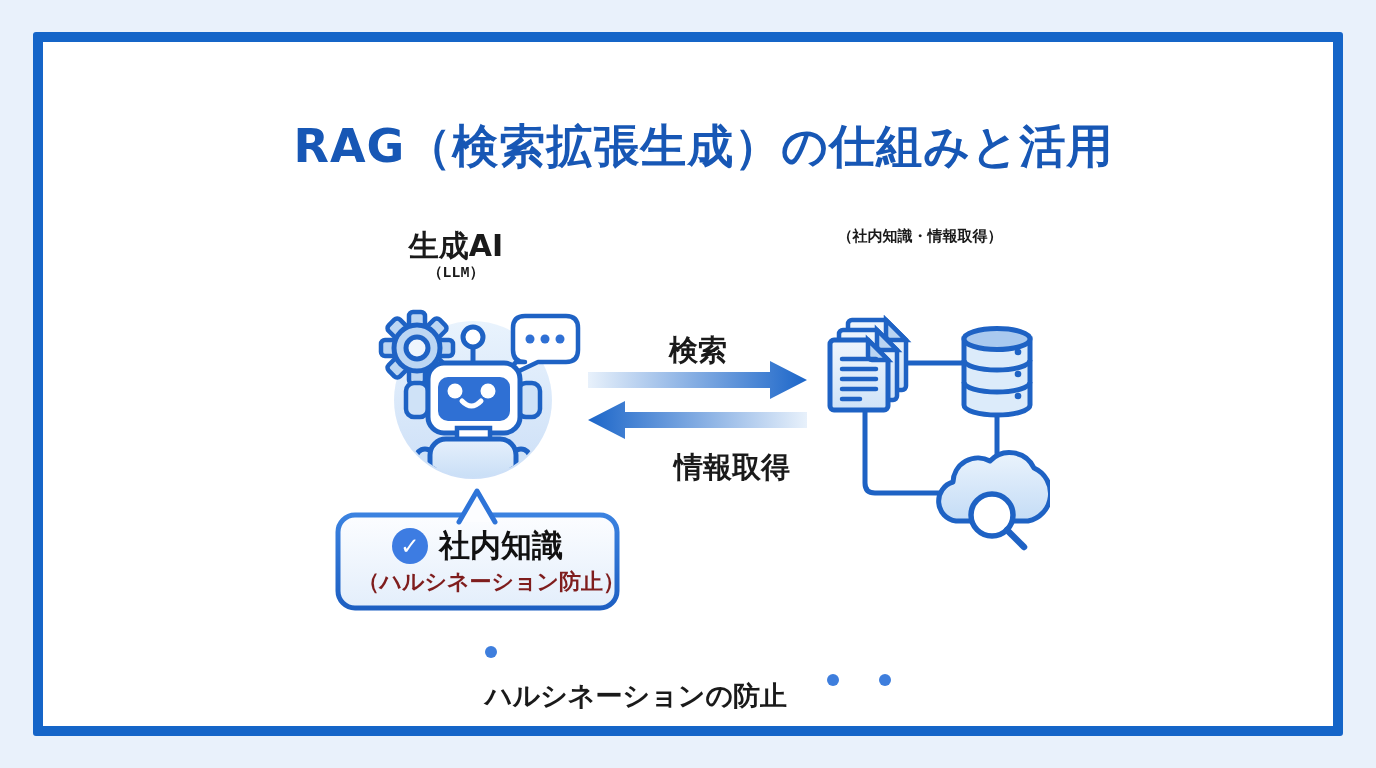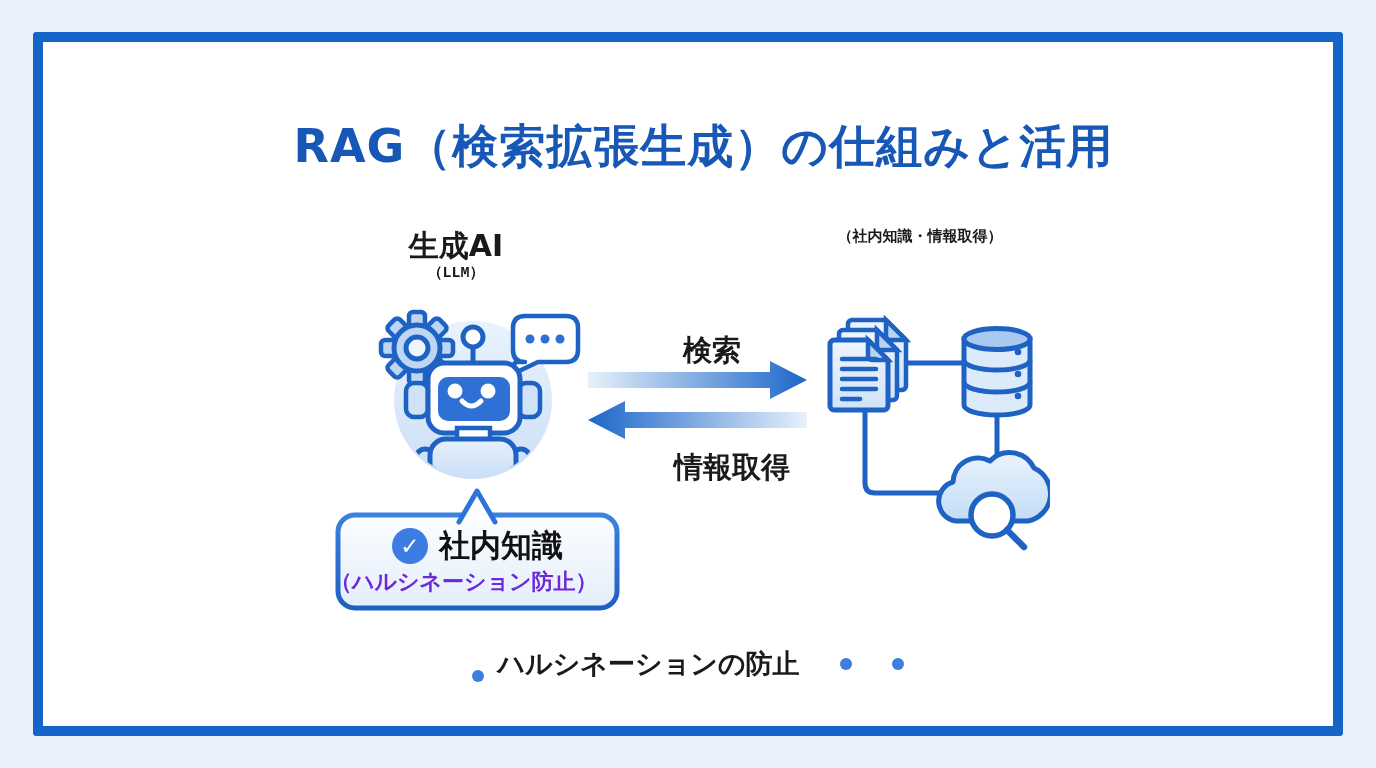--- a/index.html
+++ b/index.html
@@ -18,41 +18,41 @@
     font-size:46px;font-weight:800;color:#1757b5;letter-spacing:1px;padding-left:31px;
   }
   .node-label{font-weight:800;color:#1a1a1a;text-align:center;}
   .node-label .main{font-size:30px;line-height:1.2;}
   .node-label .sub{font-size:15px;line-height:1.3;font-family:Liberation Mono, monospace;}
   .left-node{left:306px;top:228px;width:300px;text-align:center;}
   .right-node{left:752px;top:228px;width:336px;}
   .arrow-label{
     text-align:center;font-size:29px;font-weight:800;color:#1a1a1a;
   }
-  .search-label{left:612px;top:331px;width:200px;}
+  .search-label{left:598px;top:331px;width:200px;}
   .retrieve-label{left:590px;top:448px;width:200px;text-align:right;}
   .callout-row{
     left:340px;top:526px;width:275px;height:40px;
     display:flex;align-items:center;justify-content:center;gap:11px;
   }
   .check-circle{
     width:36px;height:36px;border-radius:50%;background:#3d7ce2;
     color:#ffffff;display:flex;align-items:center;justify-content:center;
     font-size:23px;font-weight:bold;flex:0 0 auto;
   }
   .callout-title{font-size:31px;font-weight:800;color:#111;}
   .callout-sub{
-    left:330px;top:567px;width:295px;text-align:left;
-    font-size:22px;font-weight:800;color:#6d28d9;
+    left:330px;top:567px;width:295px;text-align:right;
+    font-size:22px;font-weight:800;color:#7f1d1d;
   }
   .benefits{
     left:0;right:0;top:646px;display:flex;justify-content:center;
     align-items:center;gap:40px;
   }
-  .benefit{display:flex;align-items:flex-end;gap:13px;}
+  .benefit{display:flex;align-items:flex-start;gap:20px;flex-direction:column;}
   .benefit .dot{
     width:12px;height:12px;border-radius:50%;background:#3e7edd;flex:0 0 auto;
   }
   .benefit .lbl{font-size:27px;font-weight:800;color:#1a1a1a;}
   svg{display:block;}
 </style>
 </head>
 <body>
 
 <div class="frame"></div>

